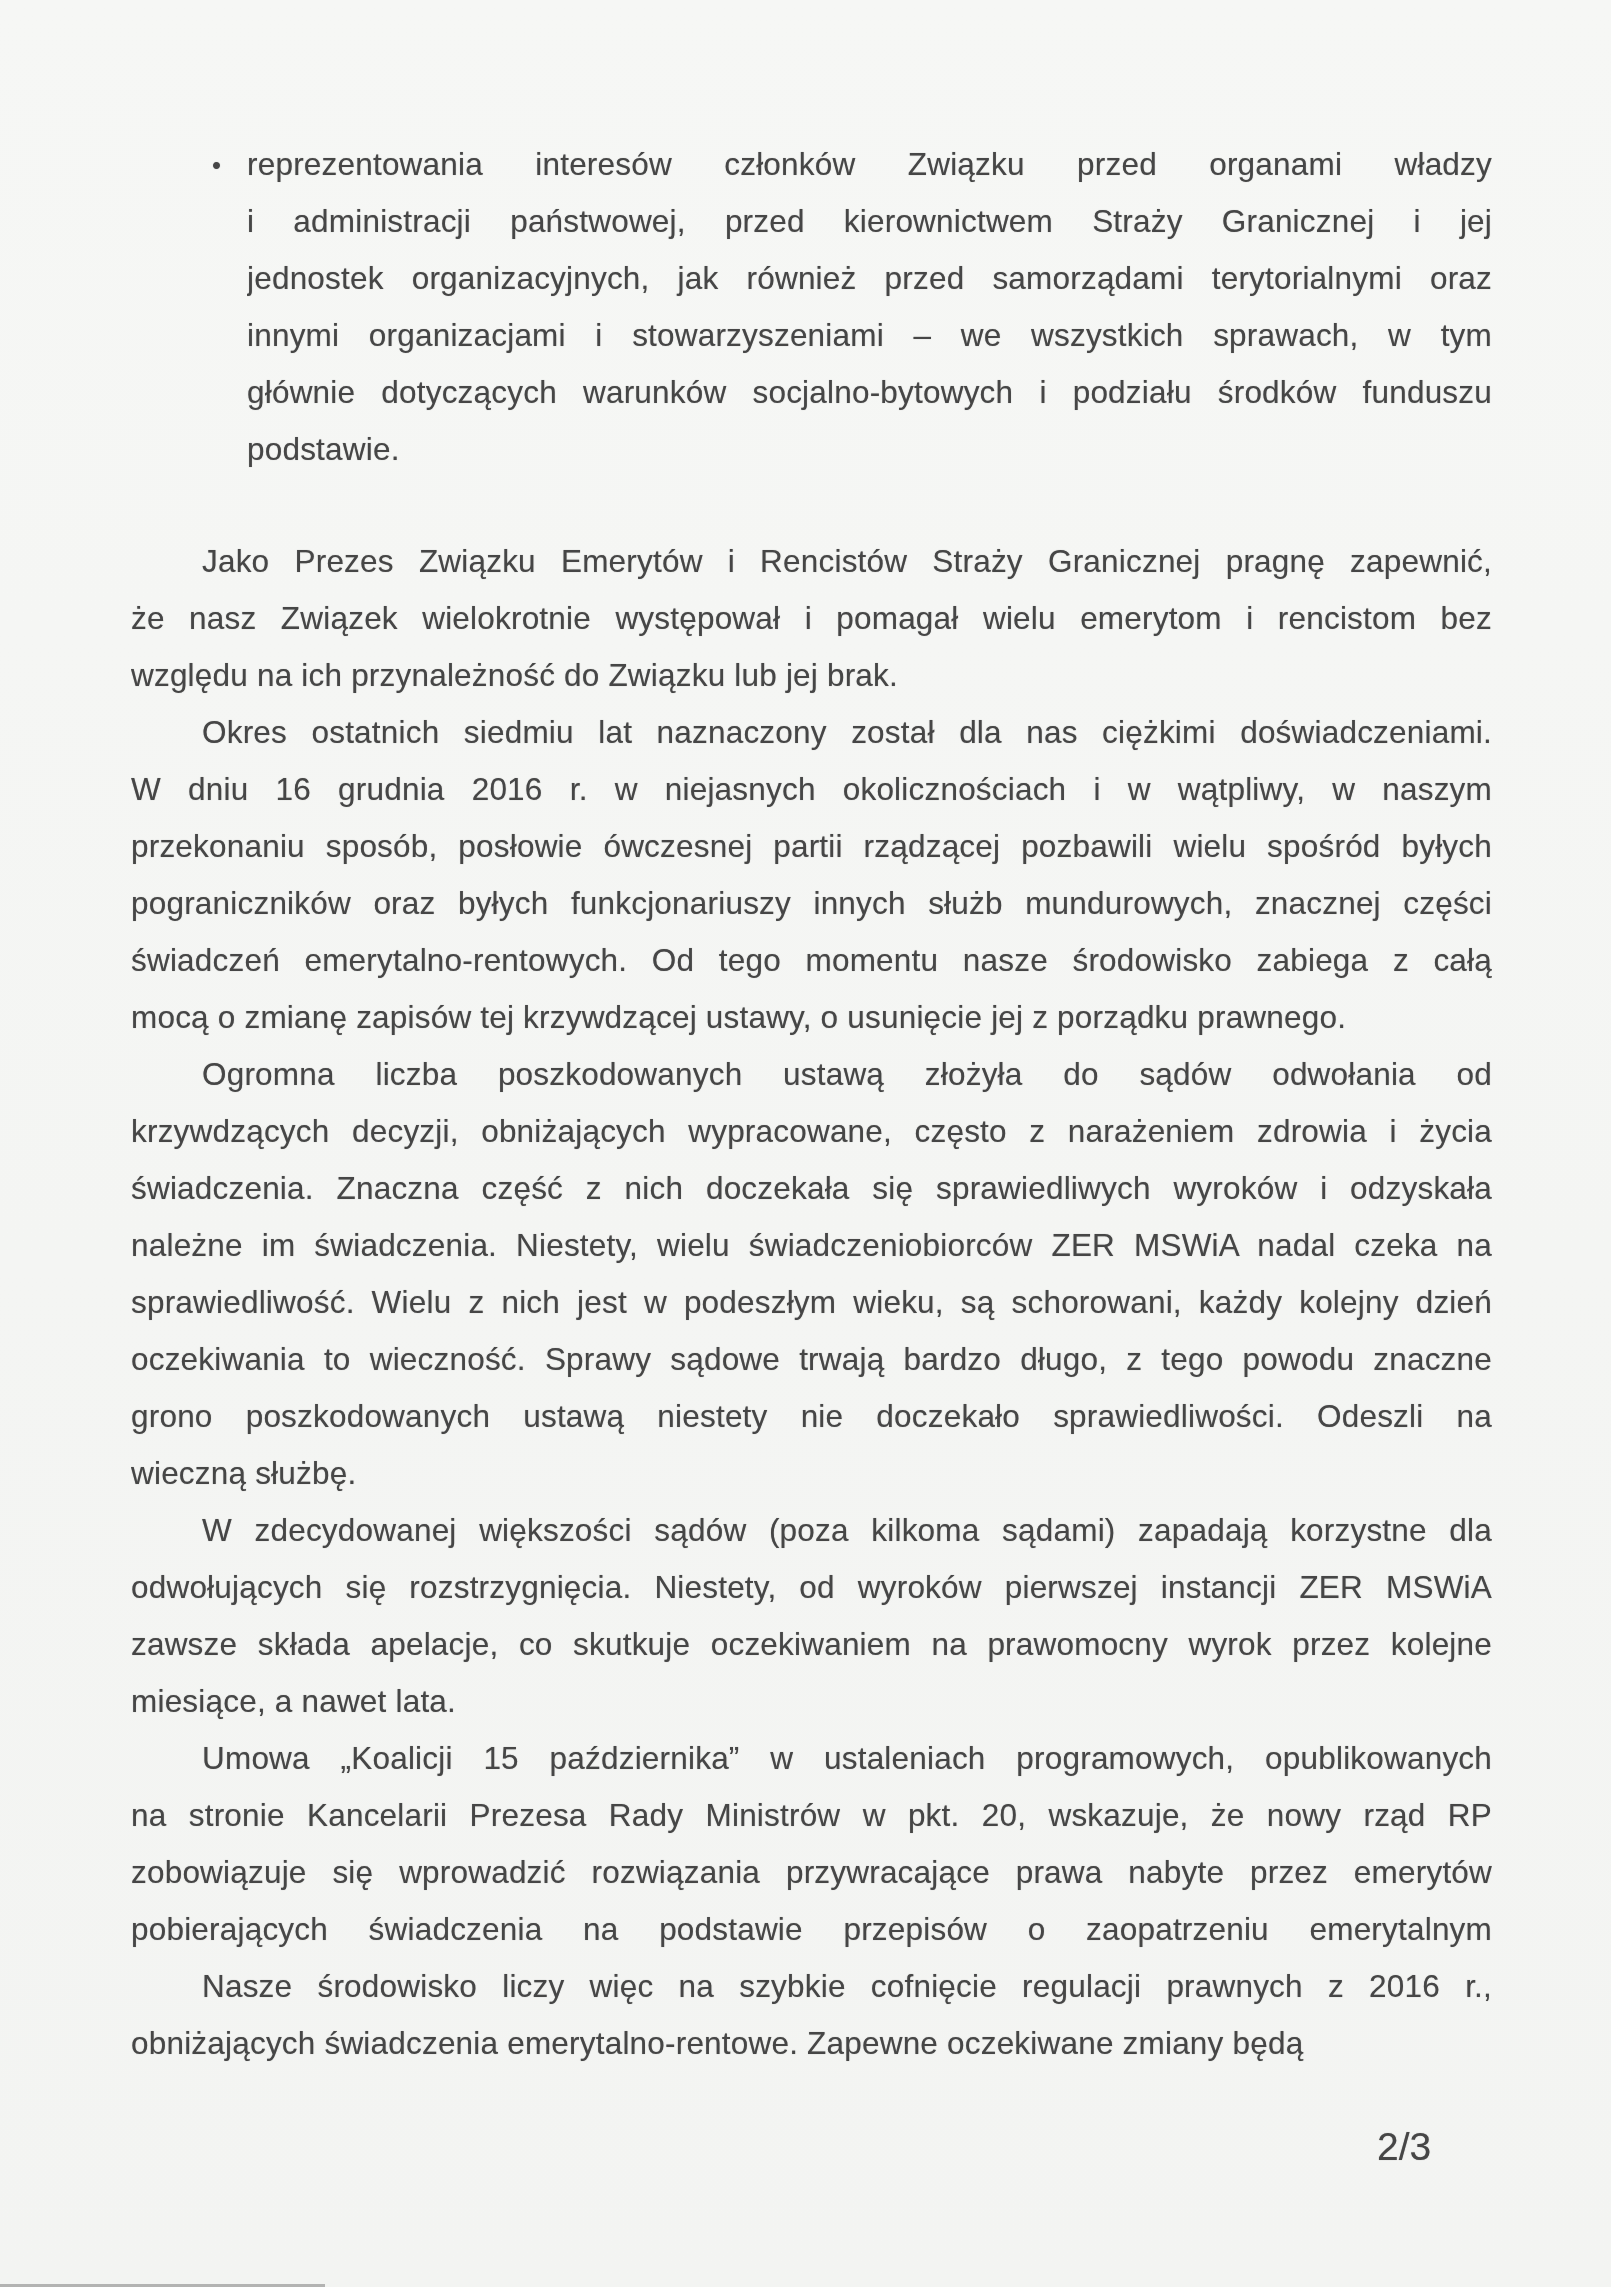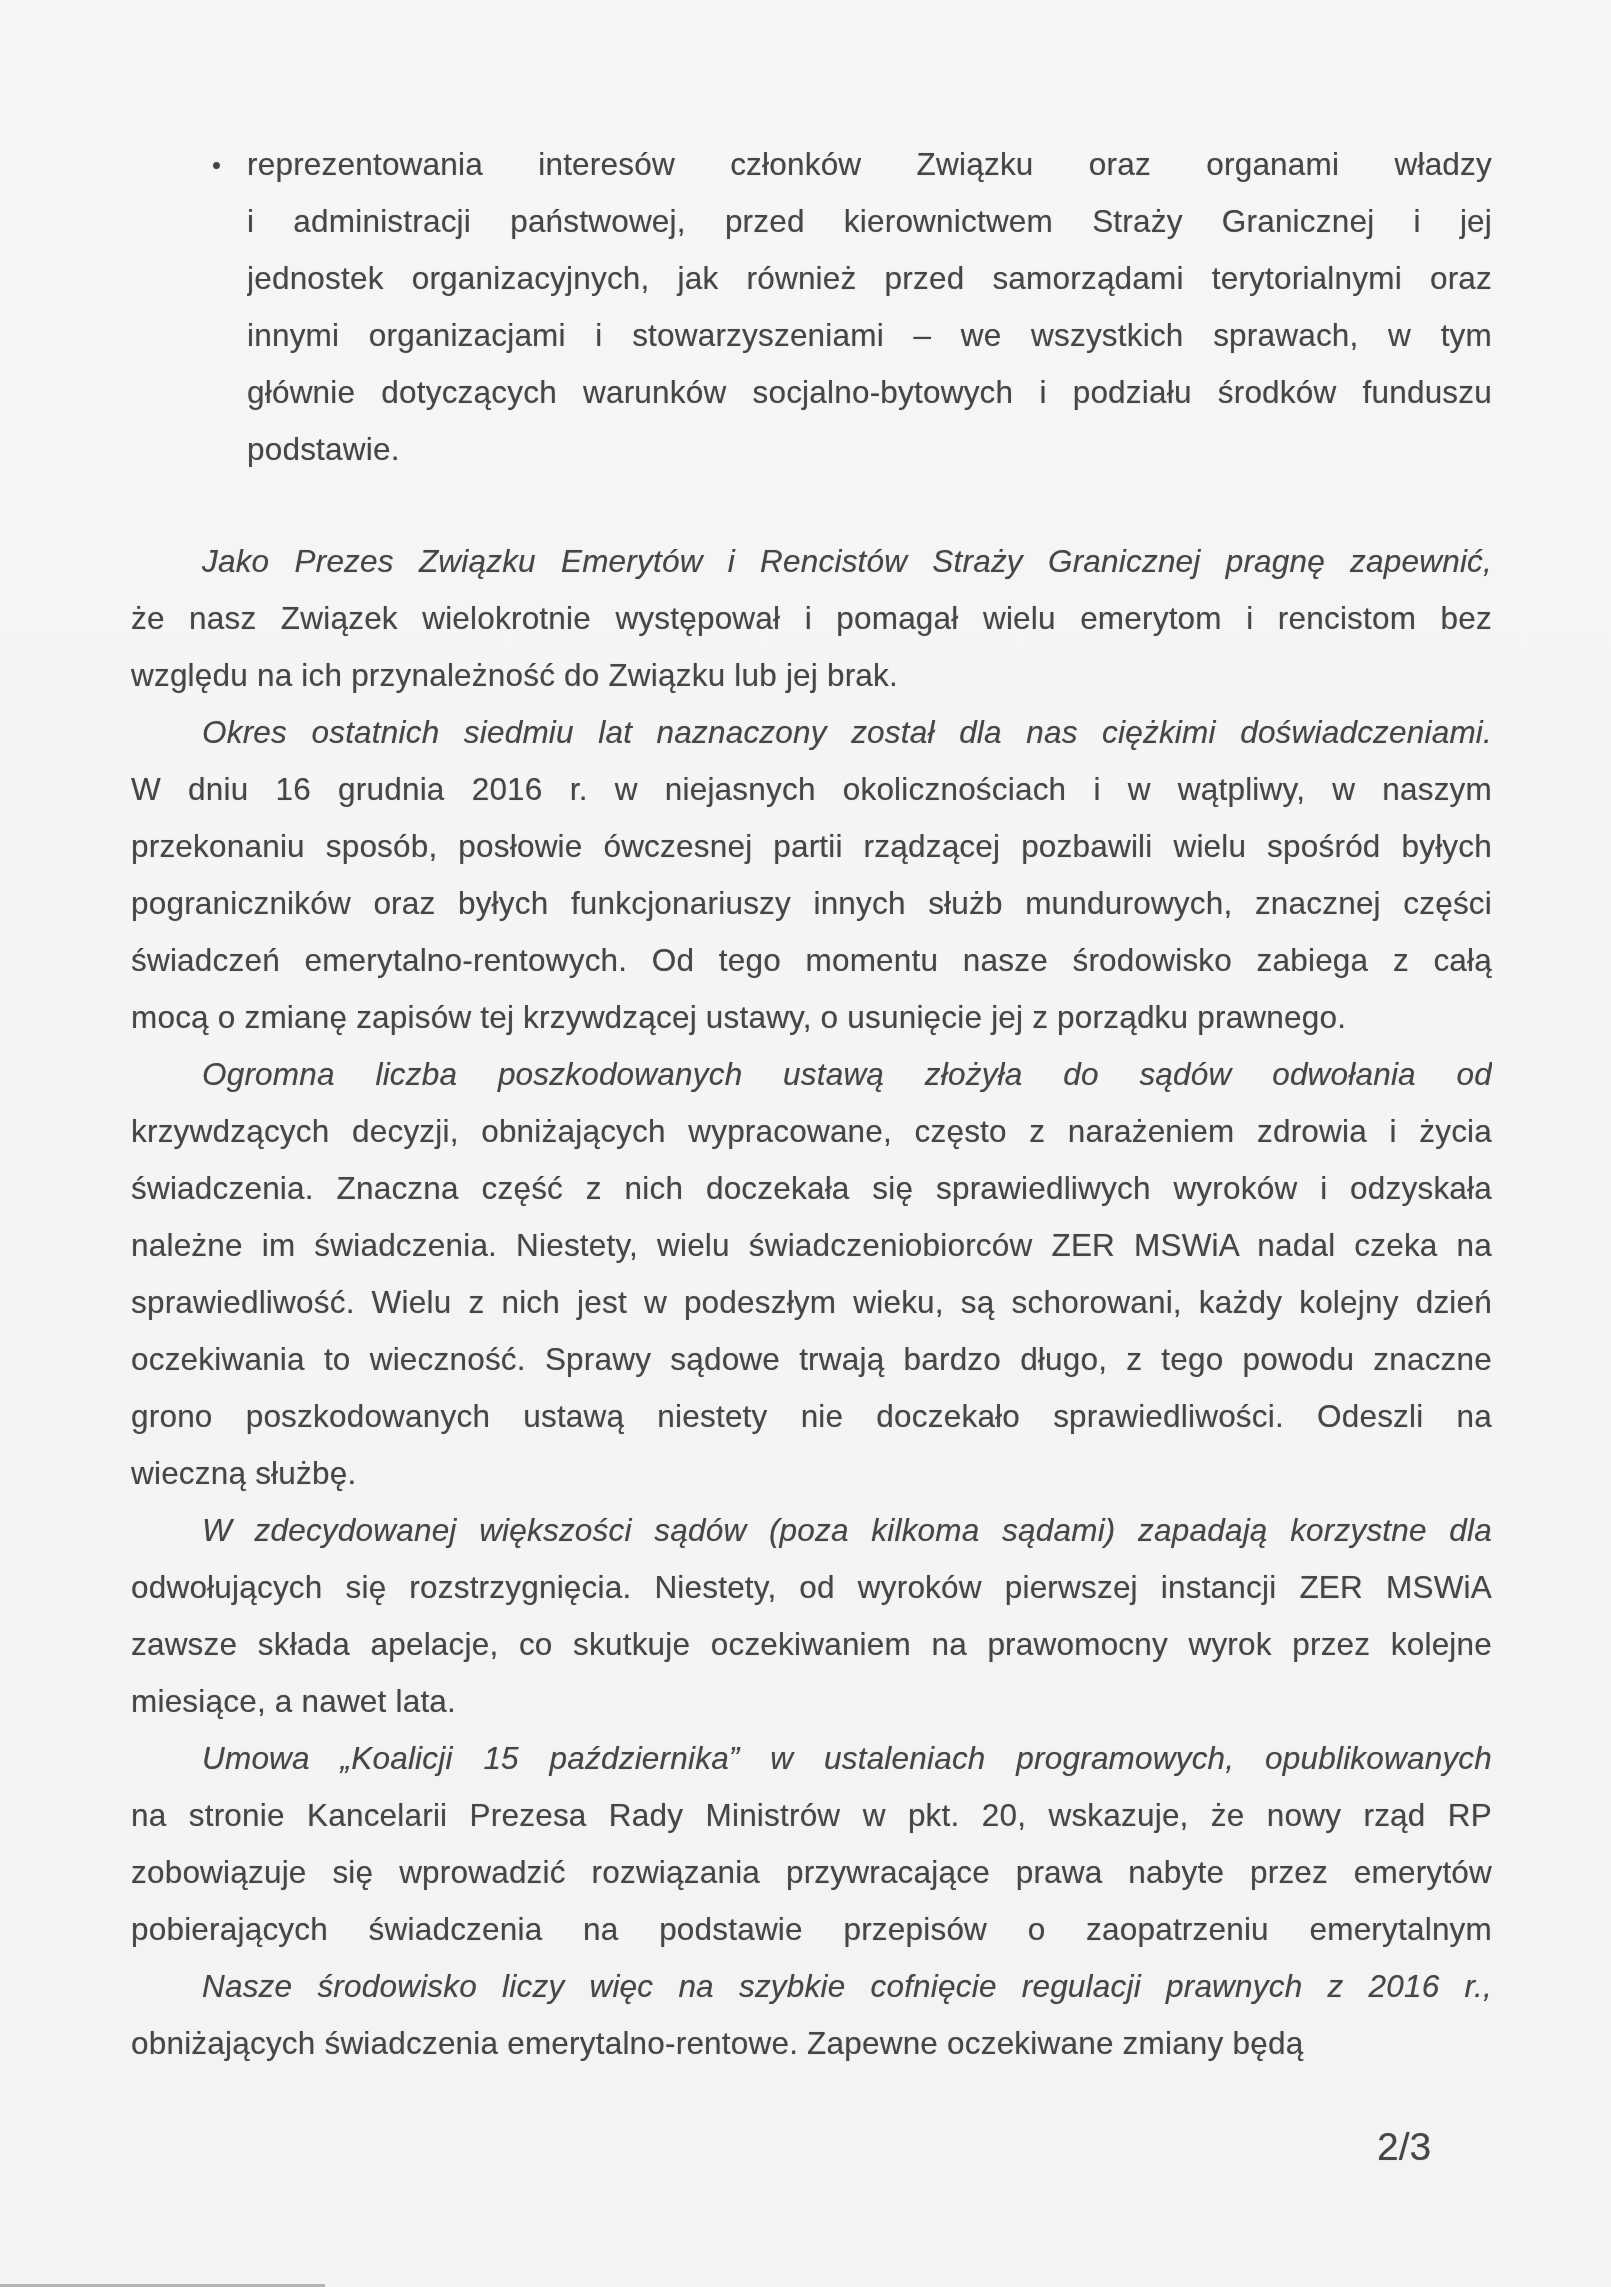--- a/index.html
+++ b/index.html
@@ -42,21 +42,21 @@
   }
   .line {
     height: 57px;
     overflow: hidden;
     text-align: justify;
     text-align-last: justify;
     text-justify: inter-word;
     white-space: normal;
   }
   .line.last { text-align-last: left; }
-  .line.first { text-indent: 71px; font-style: italic; }
+  .line.first { text-indent: 71px; }
   .page-number {
     position: absolute;
     top: 2118px;
     left: 1377px;
     width: 118px;
     font-size: 39px;
     line-height: 57px;
     text-shadow: 0 0 1px rgba(70,70,70,0.45);
   }
   .scan-edge {
@@ -69,21 +69,21 @@
     opacity: 0.55;
   }
 </style>
 </head>
 <body>
 
 <div class="page">
   <div class="doc-body">
       <div class="para bullet">
         <span class="bullet-marker">•</span>
-        <div class="line">reprezentowania interesów członków Związku oraz organami władzy</div>
+        <div class="line">reprezentowania interesów członków Związku przed organami władzy</div>
         <div class="line">i administracji państwowej, przed kierownictwem Straży Granicznej i jej</div>
         <div class="line">jednostek organizacyjnych, jak również przed samorządami terytorialnymi oraz</div>
         <div class="line">innymi organizacjami i stowarzyszeniami – we wszystkich sprawach, w tym</div>
         <div class="line">głównie dotyczących warunków socjalno-bytowych i podziału środków funduszu</div>
         <div class="line last">podstawie.</div>
       </div>
       <div class="para indent">
         <div class="line first">Jako Prezes Związku Emerytów i Rencistów Straży Granicznej pragnę zapewnić,</div>
         <div class="line">że nasz Związek wielokrotnie występował i pomagał wielu emerytom i rencistom bez</div>
         <div class="line last">względu na ich przynależność do Związku lub jej brak.</div>

